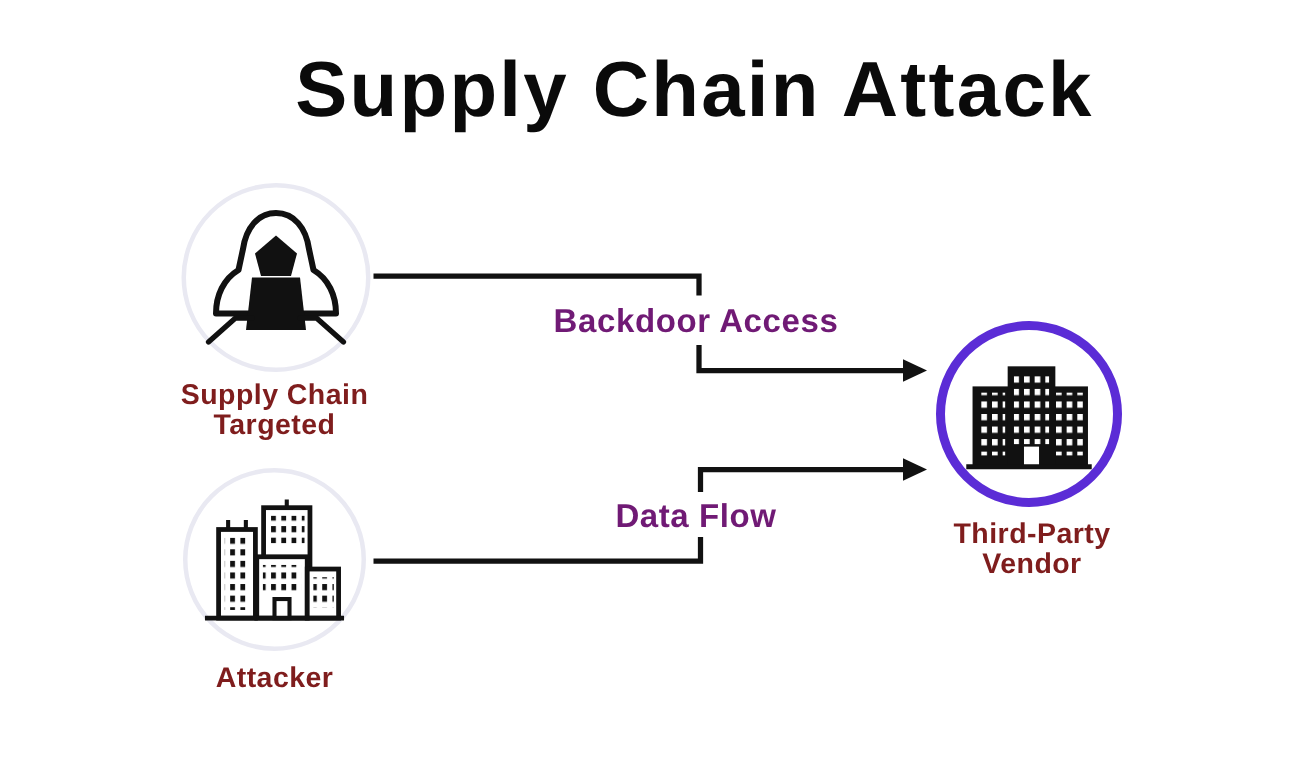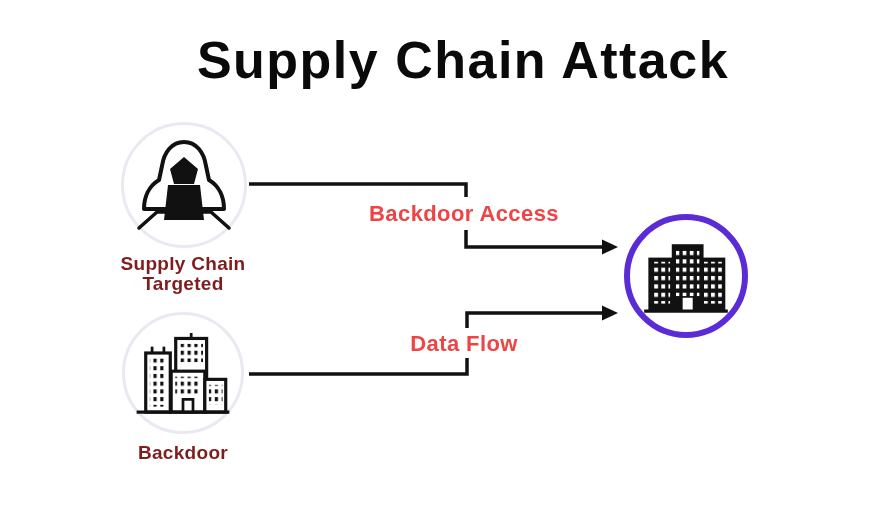--- a/index.html
+++ b/index.html
@@ -16,21 +16,21 @@
     display:flex;align-items:center;justify-content:center;
   }
   .ring-gray{border:3px solid #e9e9f2;}
   .ring-purple{border:6px solid #5b2cd6;}
   .node-label{
     position:absolute;text-align:center;font-weight:700;font-size:19px;
     line-height:1.04;letter-spacing:.3px;color:#7f1d1d;
   }
   .edge-label{
     position:absolute;text-align:center;font-weight:700;font-size:22px;
-    letter-spacing:.4px;color:#ef4444;
+    letter-spacing:.4px;color:#701a75;
   }
   .connectors{position:absolute;left:0;top:0;width:870px;height:510px;pointer-events:none;}
   .icon-wrap{display:flex;align-items:center;justify-content:center;}
 </style>
 </head>
 <body>
 
 <div class="canvas">
 
   <div class="title">Supply Chain Attack</div>
@@ -89,21 +89,21 @@
         <rect x="42" y="48" width="37" height="45" fill="#fff" stroke="#111" stroke-width="3.5"></rect>
         <rect x="46.5" y="54" width="28" height="21" fill="url(#wo)"></rect>
         <rect x="55" y="79" width="11" height="14" fill="#fff" stroke="#111" stroke-width="3"></rect>
         <rect x="79" y="57" width="23" height="36" fill="#fff" stroke="#111" stroke-width="3.5"></rect>
         <rect x="83.5" y="63" width="15" height="22" fill="url(#wo)"></rect>
         <line x1="4" y1="93" x2="106" y2="93" stroke="#111" stroke-width="3.5"></line>
       </svg>
     </span>
   </div>
   <div class="node-label" style="left:83px;top:443px;width:200px;">
-    <span>Backdoor</span><br>
+    <span>Attacker</span><br>
   </div>
 
   <div class="node-circle ring-purple" style="left:624px;top:214px;width:124px;height:124px;">
     <span class="icon-wrap">
       <svg width="92" height="84" viewBox="0 0 110 100" xmlns="http://www.w3.org/2000/svg">
         <defs>
           <pattern id="wv" width="8.5" height="10" patternUnits="userSpaceOnUse">
             <rect width="4.5" height="5" fill="#fff"></rect>
           </pattern>
         </defs>
@@ -111,14 +111,18 @@
         <rect x="14" y="33" width="22" height="50" fill="url(#wv)"></rect>
         <rect x="72" y="28" width="30" height="64" fill="#111"></rect>
         <rect x="76" y="33" width="22" height="50" fill="url(#wv)"></rect>
         <rect x="38" y="12" width="38" height="80" fill="#111"></rect>
         <rect x="43" y="18" width="28" height="56" fill="url(#wv)"></rect>
         <rect x="51" y="76" width="12" height="16" fill="#fff"></rect>
         <line x1="5" y1="92" x2="105" y2="92" stroke="#111" stroke-width="4"></line>
       </svg>
     </span>
   </div>
+  <div class="node-label" style="left:588px;top:347px;width:200px;">
+    <span>Third-Party</span><br>
+    <span>Vendor</span>
+  </div>
 
 </div>
 
 </body></html>

